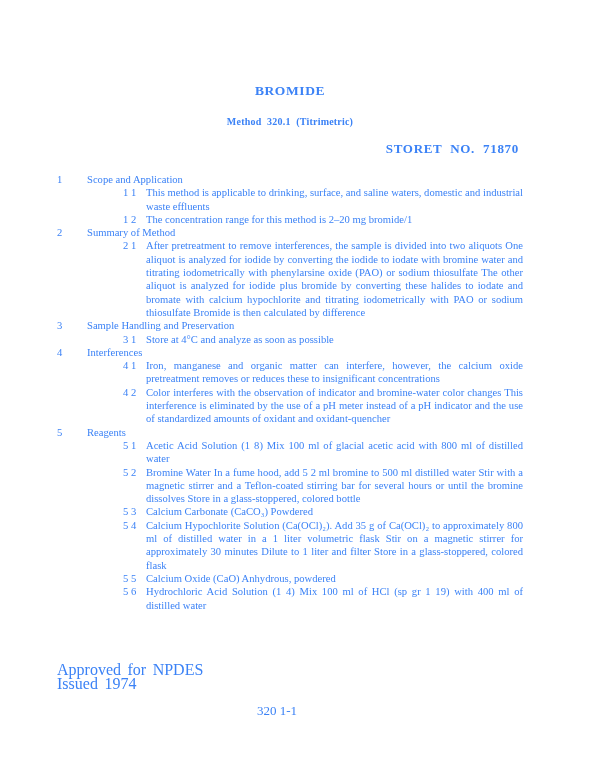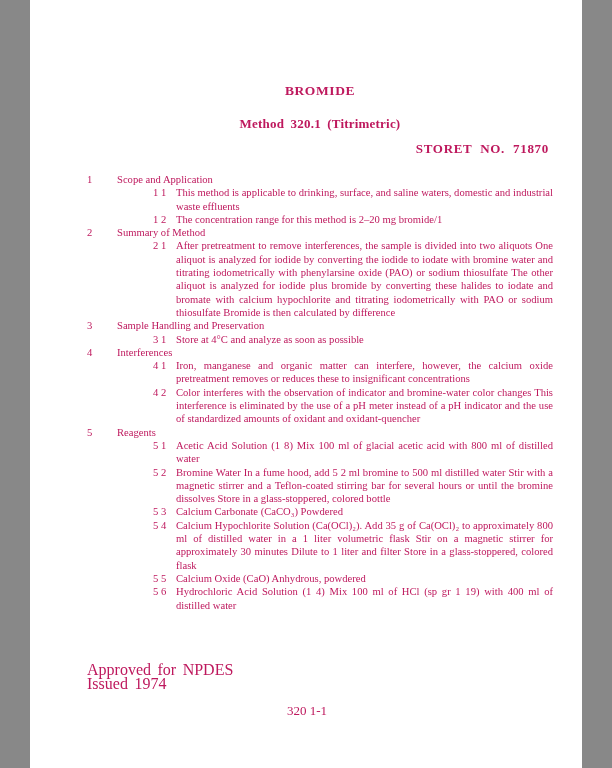--- a/index.html
+++ b/index.html
@@ -1,39 +1,39 @@
 <!DOCTYPE html>
 <html><head>
 <meta charset="utf-8">
 <style>
   html, body { margin: 0; padding: 0; background: #888; }
   .page {
     position: relative;
-    width: 552px;
+    width: 612px;
     height: 768px;
     margin: 0 auto;
     background: #ffffff;
     font-family: "Liberation Serif", "DejaVu Serif", serif;
-    color: #be185d;
+    color: #3b82f6;
     overflow: hidden;
   }
   .doc-title {
     position: absolute;
     top: 83px; left: 57px; width: 466px;
     text-align: center;
     font-size: 13.5px;
     font-weight: bold;
     letter-spacing: 0.6px;
     word-spacing: 2px;
   }
   .doc-subtitle {
     position: absolute;
     top: 116px; left: 57px; width: 466px;
     text-align: center;
-    font-size: 13px;
+    font-size: 10px;
     font-weight: bold;
     letter-spacing: 0.2px;
     word-spacing: 3px;
   }
   .doc-storet {
     position: absolute;
     top: 141px; left: 57px; width: 462px;
     text-align: right;
     font-size: 13px;
     font-weight: bold;

